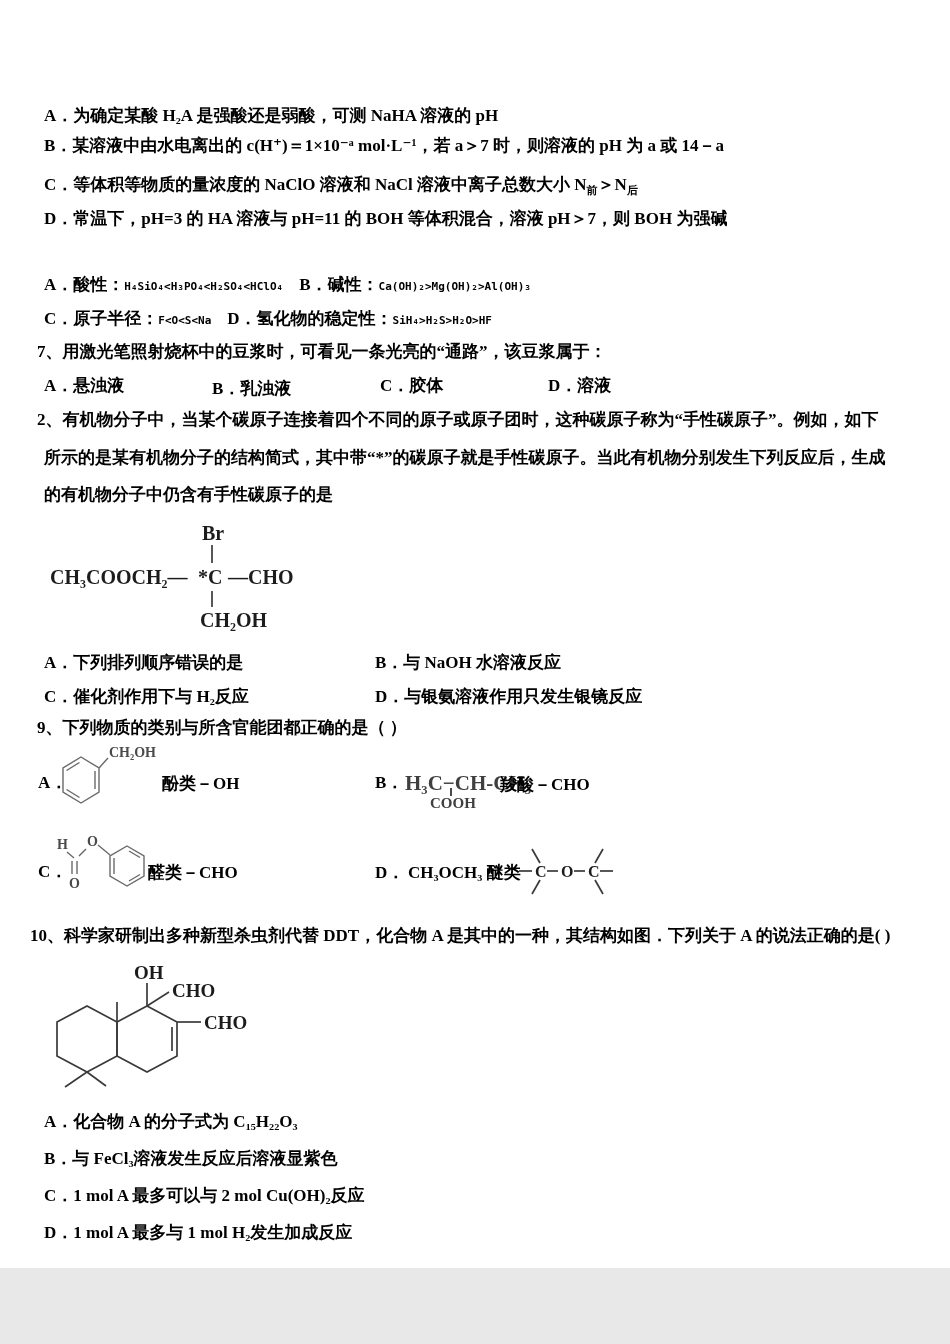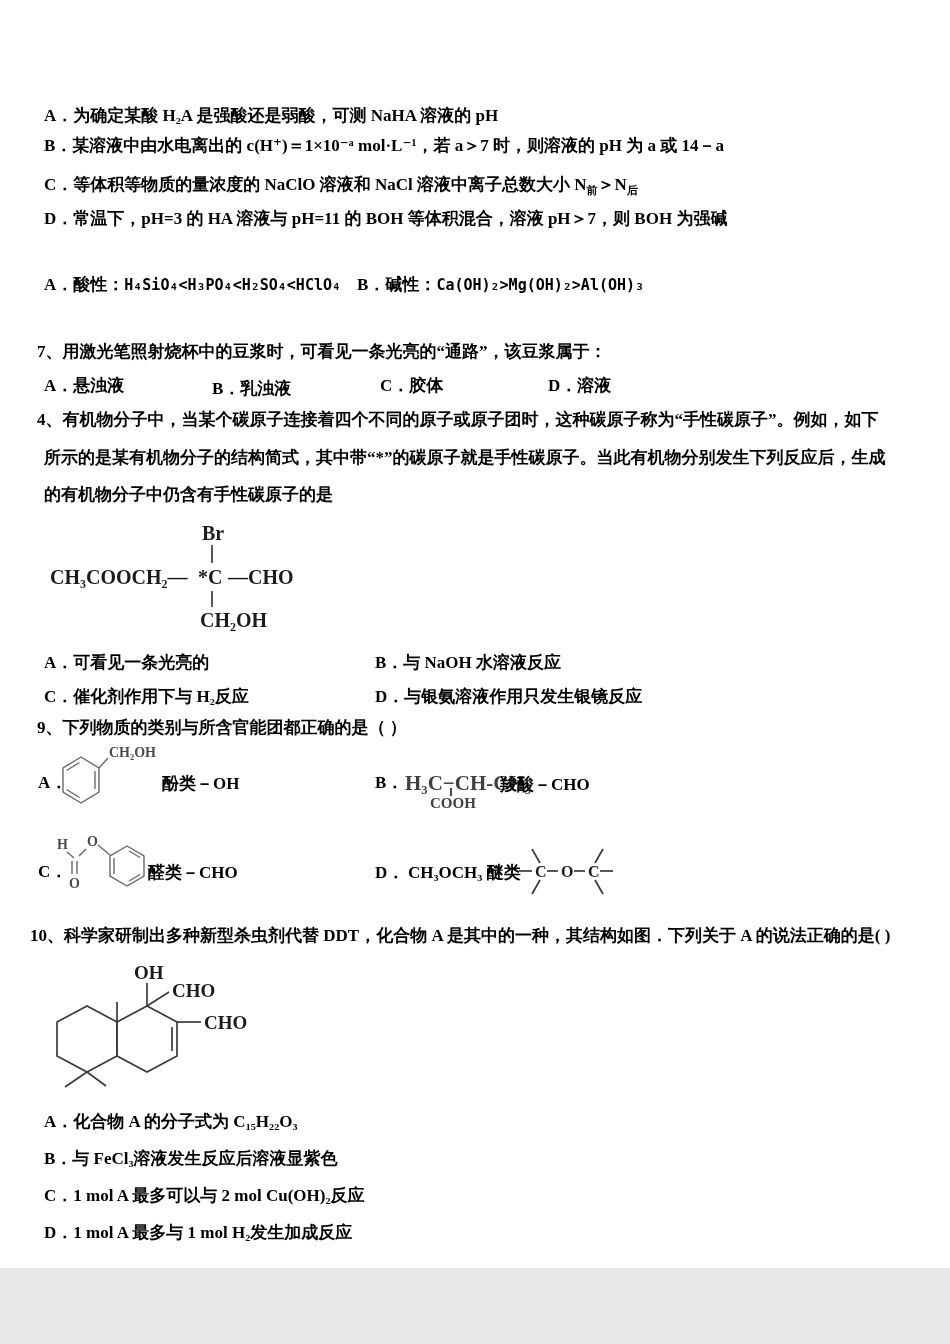--- a/index.html
+++ b/index.html
@@ -1,20 +1,20 @@
 <!DOCTYPE html>
 <html><head>
 <meta charset="utf-8">
 <style>
   html,body{margin:0;padding:0;background:#e8e8e8;}
   #page{position:relative;width:950px;height:1268px;background:#ffffff;margin:0 auto;
         font-family:"Liberation Serif","DejaVu Serif",serif;color:#000;overflow:hidden;}
   .line{position:absolute;font-size:17px;font-weight:bold;white-space:nowrap;color:#000;
         font-family:"Liberation Serif","DejaVu Serif",serif;}
-  .mono{font-family:"DejaVu Sans Mono","Liberation Mono",monospace;font-size:15px;font-weight:bold;}
+  .mono{font-family:"DejaVu Sans Mono","Liberation Mono",monospace;font-size:11px;font-weight:bold;}
   .gap{margin-left:16px;}
   .cjk-sub{font-size:11px;vertical-align:-4px;}
   .struct-svg{position:absolute;}
   .struct-svg text{font-family:"Liberation Serif","DejaVu Serif",serif;font-weight:bold;fill:#1c1c1c;}
   .struct-svg line, .struct-svg polygon{stroke:#3a3a3a;stroke-width:1.7;fill:none;}
   .gray-struct text{fill:#4a4a4a;font-weight:bold;}
   .gray-struct line, .gray-struct polygon{stroke:#6a6a6a;stroke-width:1.4;}
   .smalltext{position:absolute;font-weight:bold;color:#3f3f3f;white-space:nowrap;
         font-family:"Liberation Serif","DejaVu Serif",serif;}
   .tick{position:absolute;width:1.5px;background:#4a4a4a;}
@@ -23,42 +23,43 @@
 <body>
 
 <div id="page">
 
   <div class="line" style="left:44px;top:104px">A．为确定某酸 H₂A 是强酸还是弱酸，可测 NaHA 溶液的 pH</div>
   <div class="line" style="left:44px;top:134px">B．某溶液中由水电离出的 c(H⁺)＝1×10⁻ᵃ mol·L⁻¹，若 a＞7 时，则溶液的 pH 为 a 或 14－a</div>
   <div class="line" style="left:44px;top:173px"><span>C．等体积等物质的量浓度的 NaClO 溶液和 NaCl 溶液中离子总数大小 N</span><span class="cjk-sub">前</span><span>＞N</span><span class="cjk-sub">后</span></div>
   <div class="line" style="left:44px;top:207px">D．常温下，pH=3 的 HA 溶液与 pH=11 的 BOH 等体积混合，溶液 pH＞7，则 BOH 为强碱</div>
 
   <div class="line" style="left:44px;top:273px"><span>A．酸性：</span><span class="mono">H₄SiO₄&lt;H₃PO₄&lt;H₂SO₄&lt;HClO₄</span><span class="gap">B．碱性：</span><span class="mono">Ca(OH)₂&gt;Mg(OH)₂&gt;Al(OH)₃</span></div>
+  <div class="line" style="left:44px;top:307px"><span>C．原子半径：</span><span class="mono">F&lt;O&lt;S&lt;Na</span><span class="gap">D．氢化物的稳定性：</span><span class="mono">SiH₄&gt;H₂S&gt;H₂O&gt;HF</span></div>
 
   <div class="line" style="left:37px;top:340px">7、用激光笔照射烧杯中的豆浆时，可看见一条光亮的“通路”，该豆浆属于：</div>
   <div class="line" style="left:44px;top:374px">A．悬浊液</div>
   <div class="line" style="left:212px;top:377px">B．乳浊液</div>
   <div class="line" style="left:380px;top:374px">C．胶体</div>
   <div class="line" style="left:548px;top:374px">D．溶液</div>
 
-  <div class="line" style="left:37px;top:408px">4、有机物分子中，当某个碳原子连接着四个不同的原子或原子团时，这种碳原子称为“手性碳原子”。例如，如下</div>
+  <div class="line" style="left:37px;top:408px">2、有机物分子中，当某个碳原子连接着四个不同的原子或原子团时，这种碳原子称为“手性碳原子”。例如，如下</div>
   <div class="line" style="left:44px;top:483px">的有机物分子中仍含有手性碳原子的是</div>
   <div class="line" style="left:44px;top:446px">所示的是某有机物分子的结构简式，其中带“*”的碳原子就是手性碳原子。当此有机物分别发生下列反应后，生成</div>
 
   <svg class="struct-svg" style="left:40px;top:512px" width="270" height="125" viewBox="0 0 270 125">
     <text x="162" y="28" font-size="20">Br</text>
     <line x1="172" y1="33" x2="172" y2="51"></line>
     <text y="72" font-size="20">
       <tspan x="10">CH₃COOCH₂—</tspan><tspan x="158">*C</tspan><tspan x="188">—CHO</tspan>
     </text>
     <line x1="172" y1="79" x2="172" y2="95"></line>
     <text x="160" y="115" font-size="20">CH₂OH</text>
   </svg>
 
-  <div class="line" style="left:44px;top:651px">A．可看见一条光亮的</div>
+  <div class="line" style="left:44px;top:651px">A．下列排列顺序错误的是</div>
   <div class="line" style="left:375px;top:651px">B．与 NaOH 水溶液反应</div>
   <div class="line" style="left:44px;top:685px">C．催化剂作用下与 H₂反应</div>
   <div class="line" style="left:375px;top:685px">D．与银氨溶液作用只发生银镜反应</div>
 
   <div class="line" style="left:37px;top:716px">9、下列物质的类别与所含官能团都正确的是（ ）</div>
 
   <div class="line" style="left:38px;top:771px">A．</div>
   <svg class="struct-svg gray-struct" style="left:55px;top:743px" width="115" height="78" viewBox="0 0 115 78">
     <polygon points="26,14 44,25 44,49 26,60 8,49 8,25"></polygon>
     <line x1="11.5" y1="27.5" x2="24.5" y2="19.5"></line>

